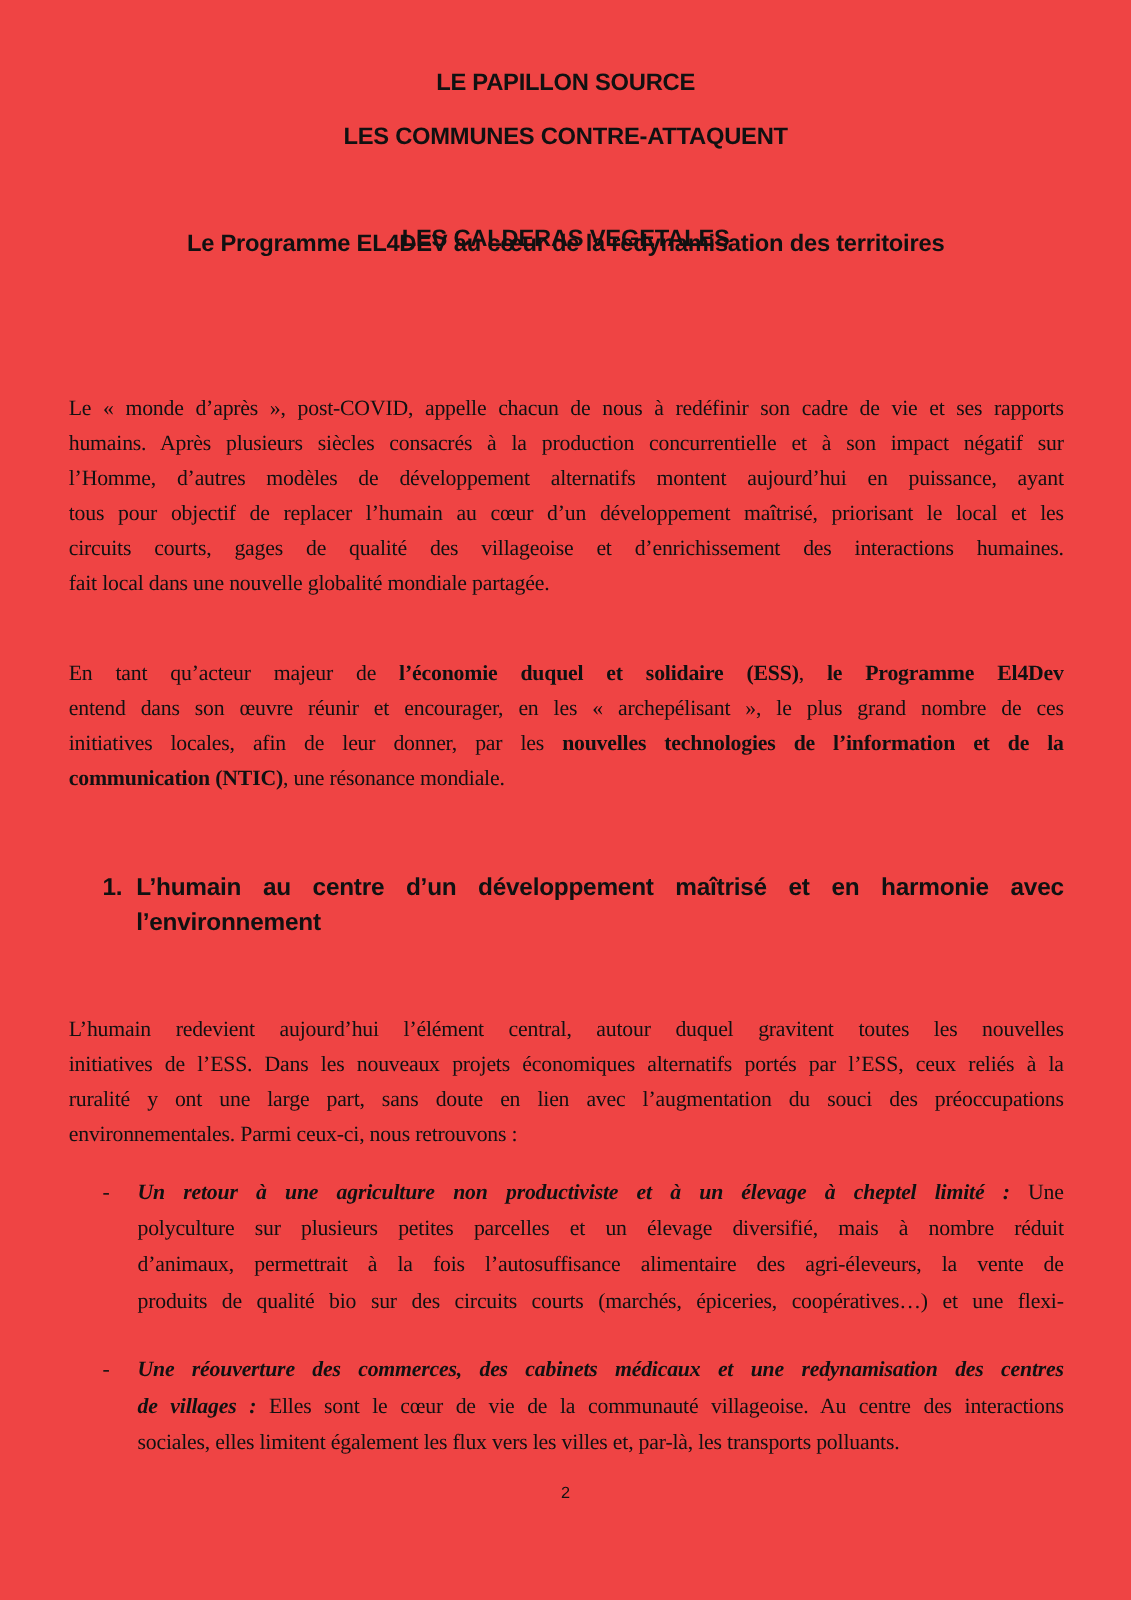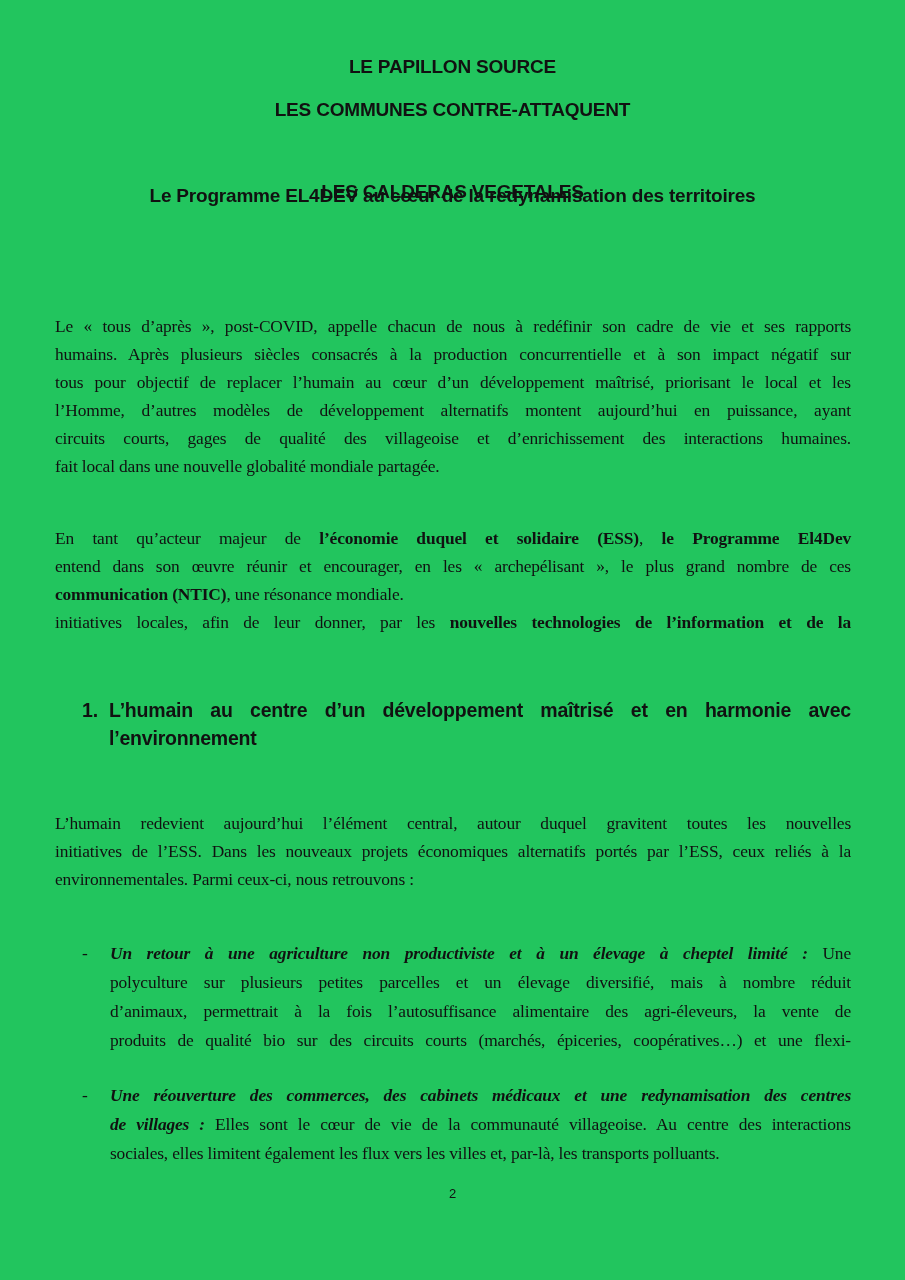--- a/index.html
+++ b/index.html
@@ -1,17 +1,17 @@
 <!DOCTYPE html>
 <html><head>
 <meta charset="utf-8">
 <style>
   html, body { margin: 0; padding: 0; background: #ffffff; }
   body { width: 905px; height: 1280px; position: relative; overflow: hidden; color: #111111; }
-  .page { position: absolute; left: 0; top: 0; width: 905px; height: 1280px; background: #22c55e; }
+  .page { position: absolute; left: 0; top: 0; width: 905px; height: 1280px; background: #ef4444; }
   .title {
     position: absolute; left: 0; width: 905px; text-align: center;
     font-family: "Liberation Sans", sans-serif; font-weight: bold; font-size: 19px;
     letter-spacing: -0.2px; white-space: nowrap;
   }
   .body-text {
     position: absolute; left: 55px; width: 796px;
     font-family: "Liberation Serif", serif; font-size: 17.4px; line-height: 28px;
     text-align: justify; letter-spacing: -0.15px;
   }
@@ -37,44 +37,45 @@
 <body>
 
 <div class="page">
 
   <div class="title" style="top:56px;">LE PAPILLON SOURCE</div>
   <div class="title" style="top:99px;">LES COMMUNES CONTRE-ATTAQUENT</div>
   <div class="title" style="top:142px;margin-top:39px;">LES CALDERAS VEGETALES</div>
   <div class="title" style="top:185px;">Le Programme EL4DEV au cœur de la redynamisation des territoires</div>
 
   <div class="body-text" style="top:312px;">
-    <span class="line">Le « tous d’après », post-COVID, appelle chacun de nous à redéfinir son cadre de vie et ses rapports</span>
+    <span class="line">Le « monde d’après », post-COVID, appelle chacun de nous à redéfinir son cadre de vie et ses rapports</span>
     <span class="line">humains. Après plusieurs siècles consacrés à la production concurrentielle et à son impact négatif sur</span>
+    <span class="line">l’Homme, d’autres modèles de développement alternatifs montent aujourd’hui en puissance, ayant</span>
     <span class="line">tous pour objectif de replacer l’humain au cœur d’un développement maîtrisé, priorisant le local et les</span>
-    <span class="line">l’Homme, d’autres modèles de développement alternatifs montent aujourd’hui en puissance, ayant</span>
     <span class="line">circuits courts, gages de qualité des villageoise et d’enrichissement des interactions humaines.</span>
     <span class="line last">fait local dans une nouvelle globalité mondiale partagée.</span>
   </div>
 
   <div class="body-text" style="top:524px;">
     <span class="line"><span>En tant qu’acteur majeur de </span><span class="b">l’économie duquel et solidaire (ESS)</span><span>, </span><span class="b">le Programme El4Dev</span></span>
     <span class="line">entend dans son œuvre réunir et encourager, en les « archepélisant », le plus grand nombre de ces</span>
+    <span class="line"><span>initiatives locales, afin de leur donner, par les </span><span class="b">nouvelles technologies de l’information et de la</span></span>
     <span class="line last"><span class="b">communication (NTIC)</span><span>, une résonance mondiale.</span></span>
-    <span class="line"><span>initiatives locales, afin de leur donner, par les </span><span class="b">nouvelles technologies de l’information et de la</span></span>
   </div>
 
   <div class="heading" style="top:696px;">
     <span class="num">1.</span>
     <span class="hl">L’humain au centre d’un développement maîtrisé et en harmonie avec</span>
     <span class="hl last">l’environnement</span>
   </div>
 
   <div class="body-text" style="top:809px;">
     <span class="line">L’humain redevient aujourd’hui l’élément central, autour duquel gravitent toutes les nouvelles</span>
     <span class="line">initiatives de l’ESS. Dans les nouveaux projets économiques alternatifs portés par l’ESS, ceux reliés à la</span>
+    <span class="line">ruralité y ont une large part, sans doute en lien avec l’augmentation du souci des préoccupations</span>
     <span class="line last">environnementales. Parmi ceux-ci, nous retrouvons :</span>
   </div>
 
   <div class="bullet-item" style="top:939px;">
     <span class="dash">-</span>
     <span class="bl"><span class="bi">Un retour à une agriculture non productiviste et à un élevage à cheptel limité :</span><span> Une</span></span>
     <span class="bl">polyculture sur plusieurs petites parcelles et un élevage diversifié, mais à nombre réduit</span>
     <span class="bl">d’animaux, permettrait à la fois l’autosuffisance alimentaire des agri-éleveurs, la vente de</span>
     <span class="bl">produits de qualité bio sur des circuits courts (marchés, épiceries, coopératives…) et une flexi-</span>
   </div>

